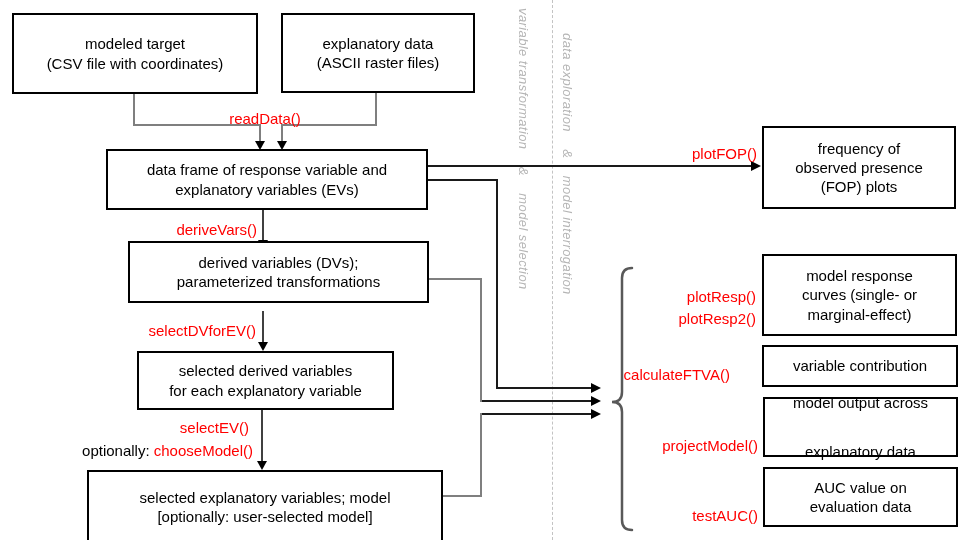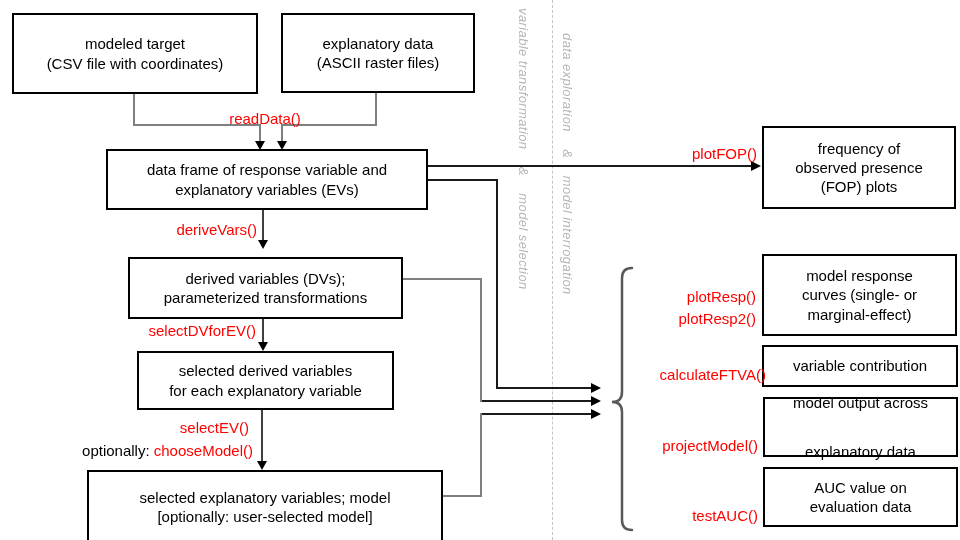--- a/index.html
+++ b/index.html
@@ -72,21 +72,21 @@
   <div class="fn center" style="left:180px; top:110px; width:170px;">readData()</div>
 
   <div class="box" style="left:106px; top:149px; width:322px; height:61px;">
     <div>data frame of response variable and</div>
     <div>explanatory variables (EVs)</div>
   </div>
   <div class="vline ln-dark" style="left:262px; top:210px; height:32px;"></div>
   <div class="arrow-down" style="left:258px; top:240px;"></div>
   <div class="fn right" style="left:97px; top:221px; width:160px;">deriveVars()</div>
 
-  <div class="box" style="left:128px; top:257px; width:275px; height:62px;">
+  <div class="box" style="left:128px; top:241px; width:301px; height:62px;">
     <div>derived variables (DVs);</div>
     <div>parameterized transformations</div>
   </div>
   <div class="vline ln-dark" style="left:262px; top:311px; height:33px;"></div>
   <div class="arrow-down" style="left:258px; top:342px;"></div>
   <div class="fn right" style="left:96px; top:322px; width:160px;">selectDVforEV()</div>
 
   <div class="box" style="left:137px; top:351px; width:257px; height:59px;">
     <div>selected derived variables</div>
     <div>for each explanatory variable</div>
@@ -136,21 +136,21 @@
     <div>model response</div>
     <div>curves (single- or</div>
     <div>marginal-effect)</div>
   </div>
   <div class="fn right" style="left:596px; top:288px; width:160px;">plotResp()</div>
   <div class="fn right" style="left:596px; top:310px; width:160px;">plotResp2()</div>
 
   <div class="box" style="left:762px; top:345px; width:196px; height:42px;">
     <div>variable contribution</div>
   </div>
-  <div class="fn right" style="left:606px; top:366px; width:160px;">calculateFTVA()</div>
+  <div class="fn right" style="left:570px; top:366px; width:160px;">calculateFTVA()</div>
 
   <div class="box" style="left:763px; top:397px; width:195px; height:60px;gap:29px;">
     <div>model output across</div>
     <div>explanatory data</div>
   </div>
   <div class="fn right" style="left:598px; top:437px; width:160px;">projectModel()</div>
 
   <div class="box" style="left:763px; top:467px; width:195px; height:60px;">
     <div>AUC value on</div>
     <div>evaluation data</div>

